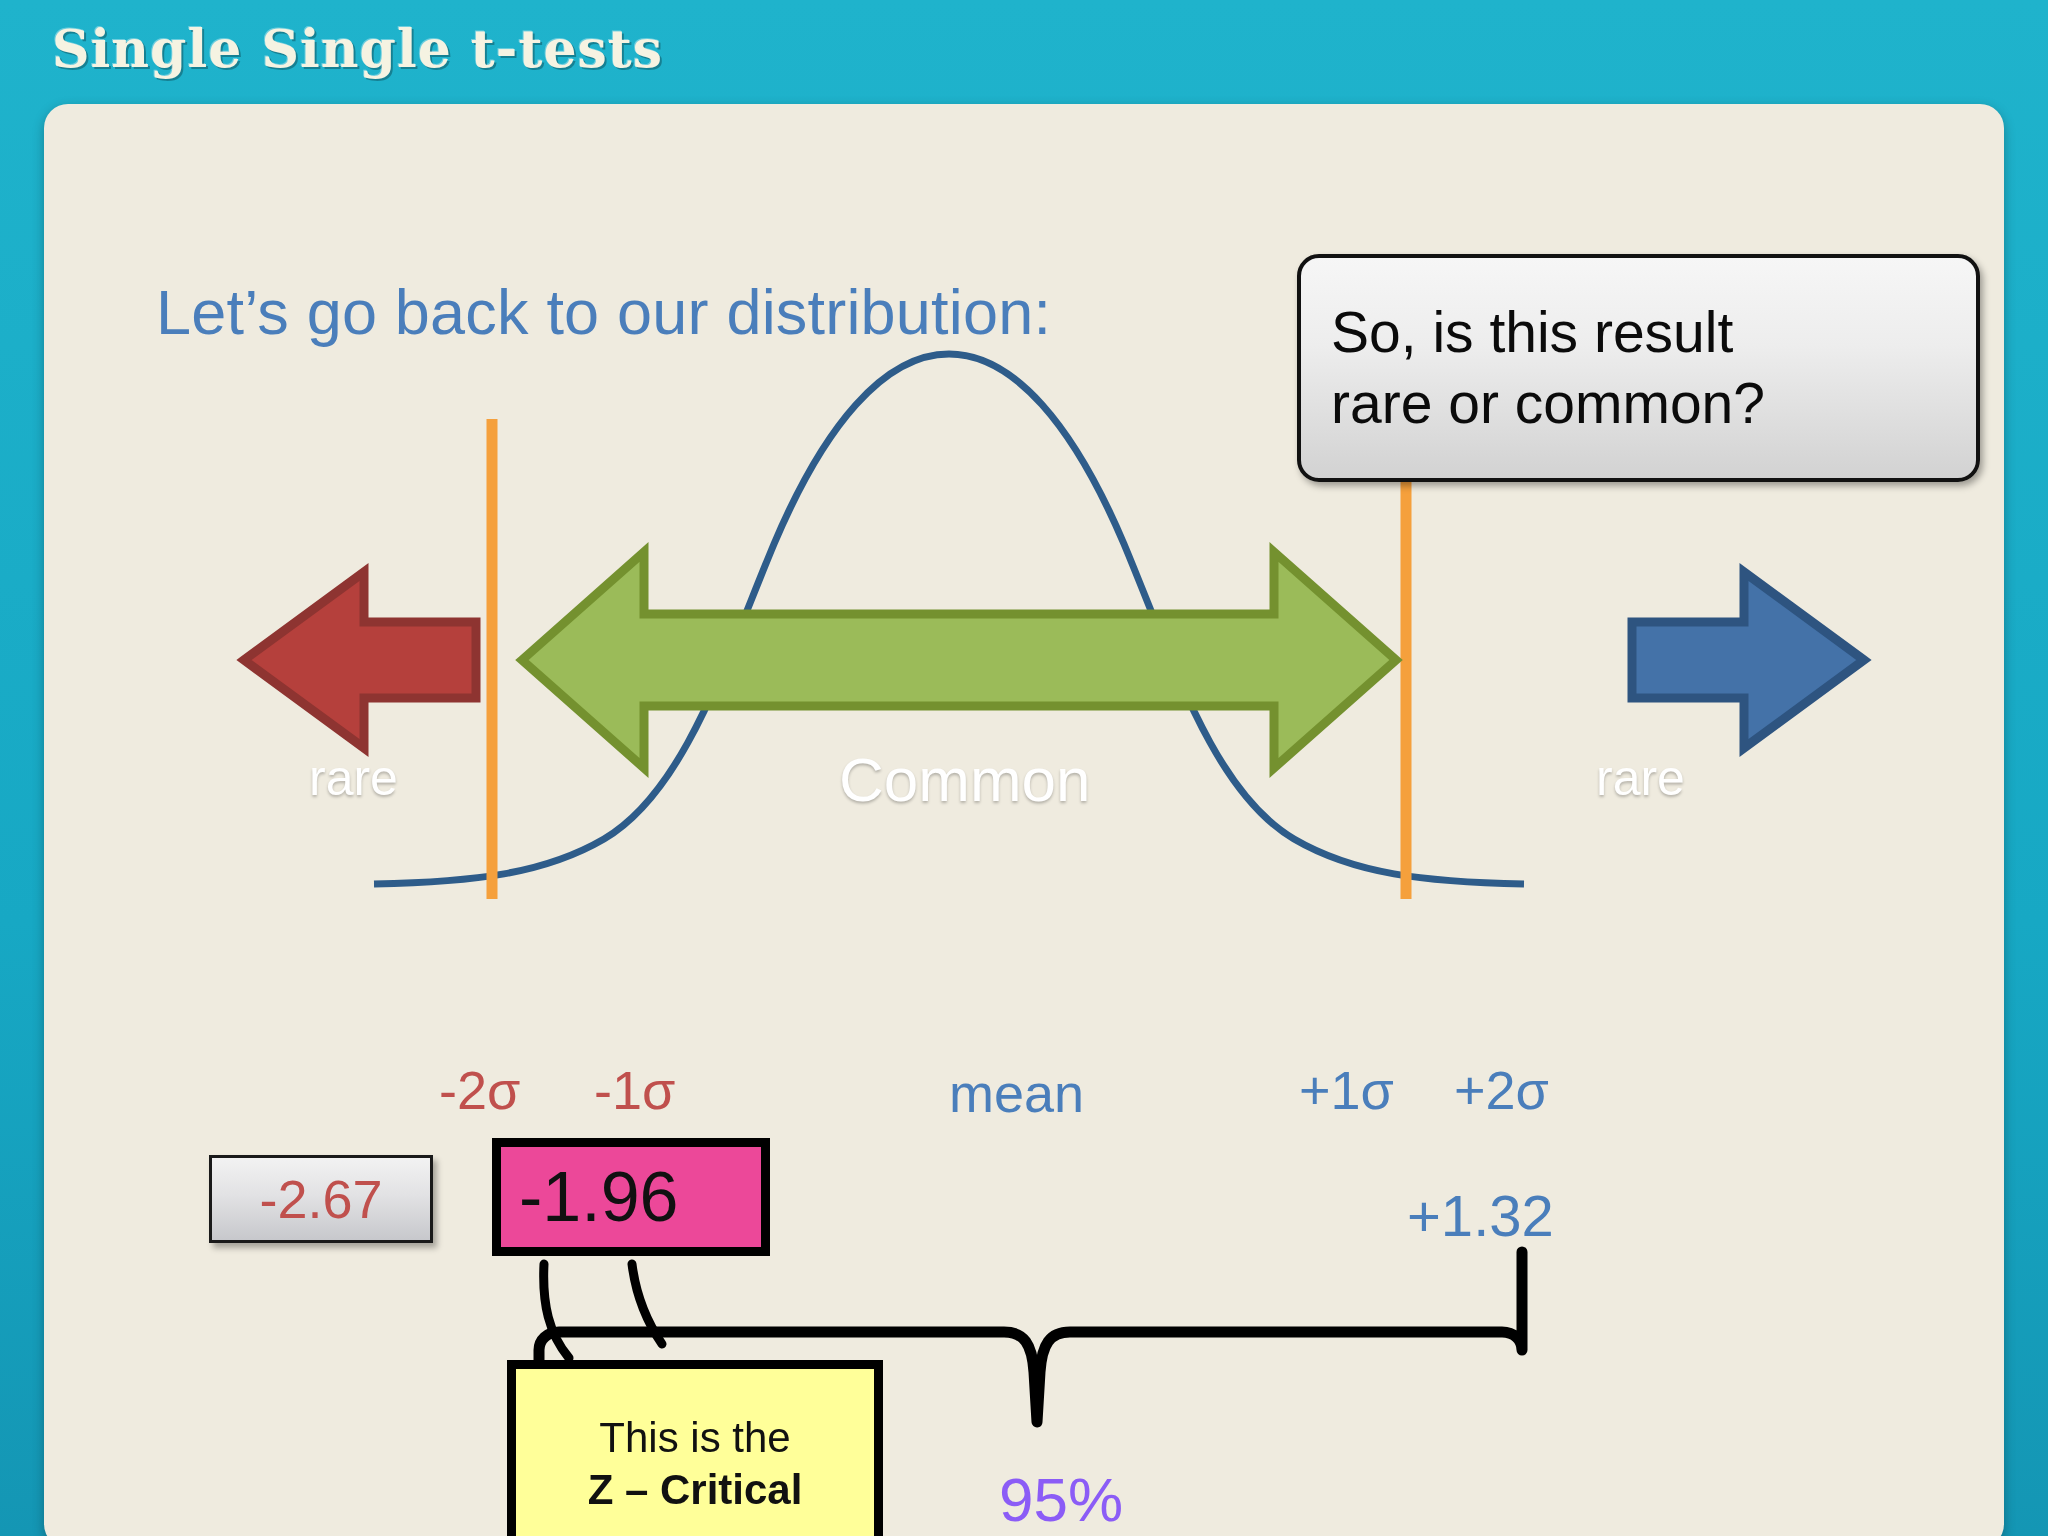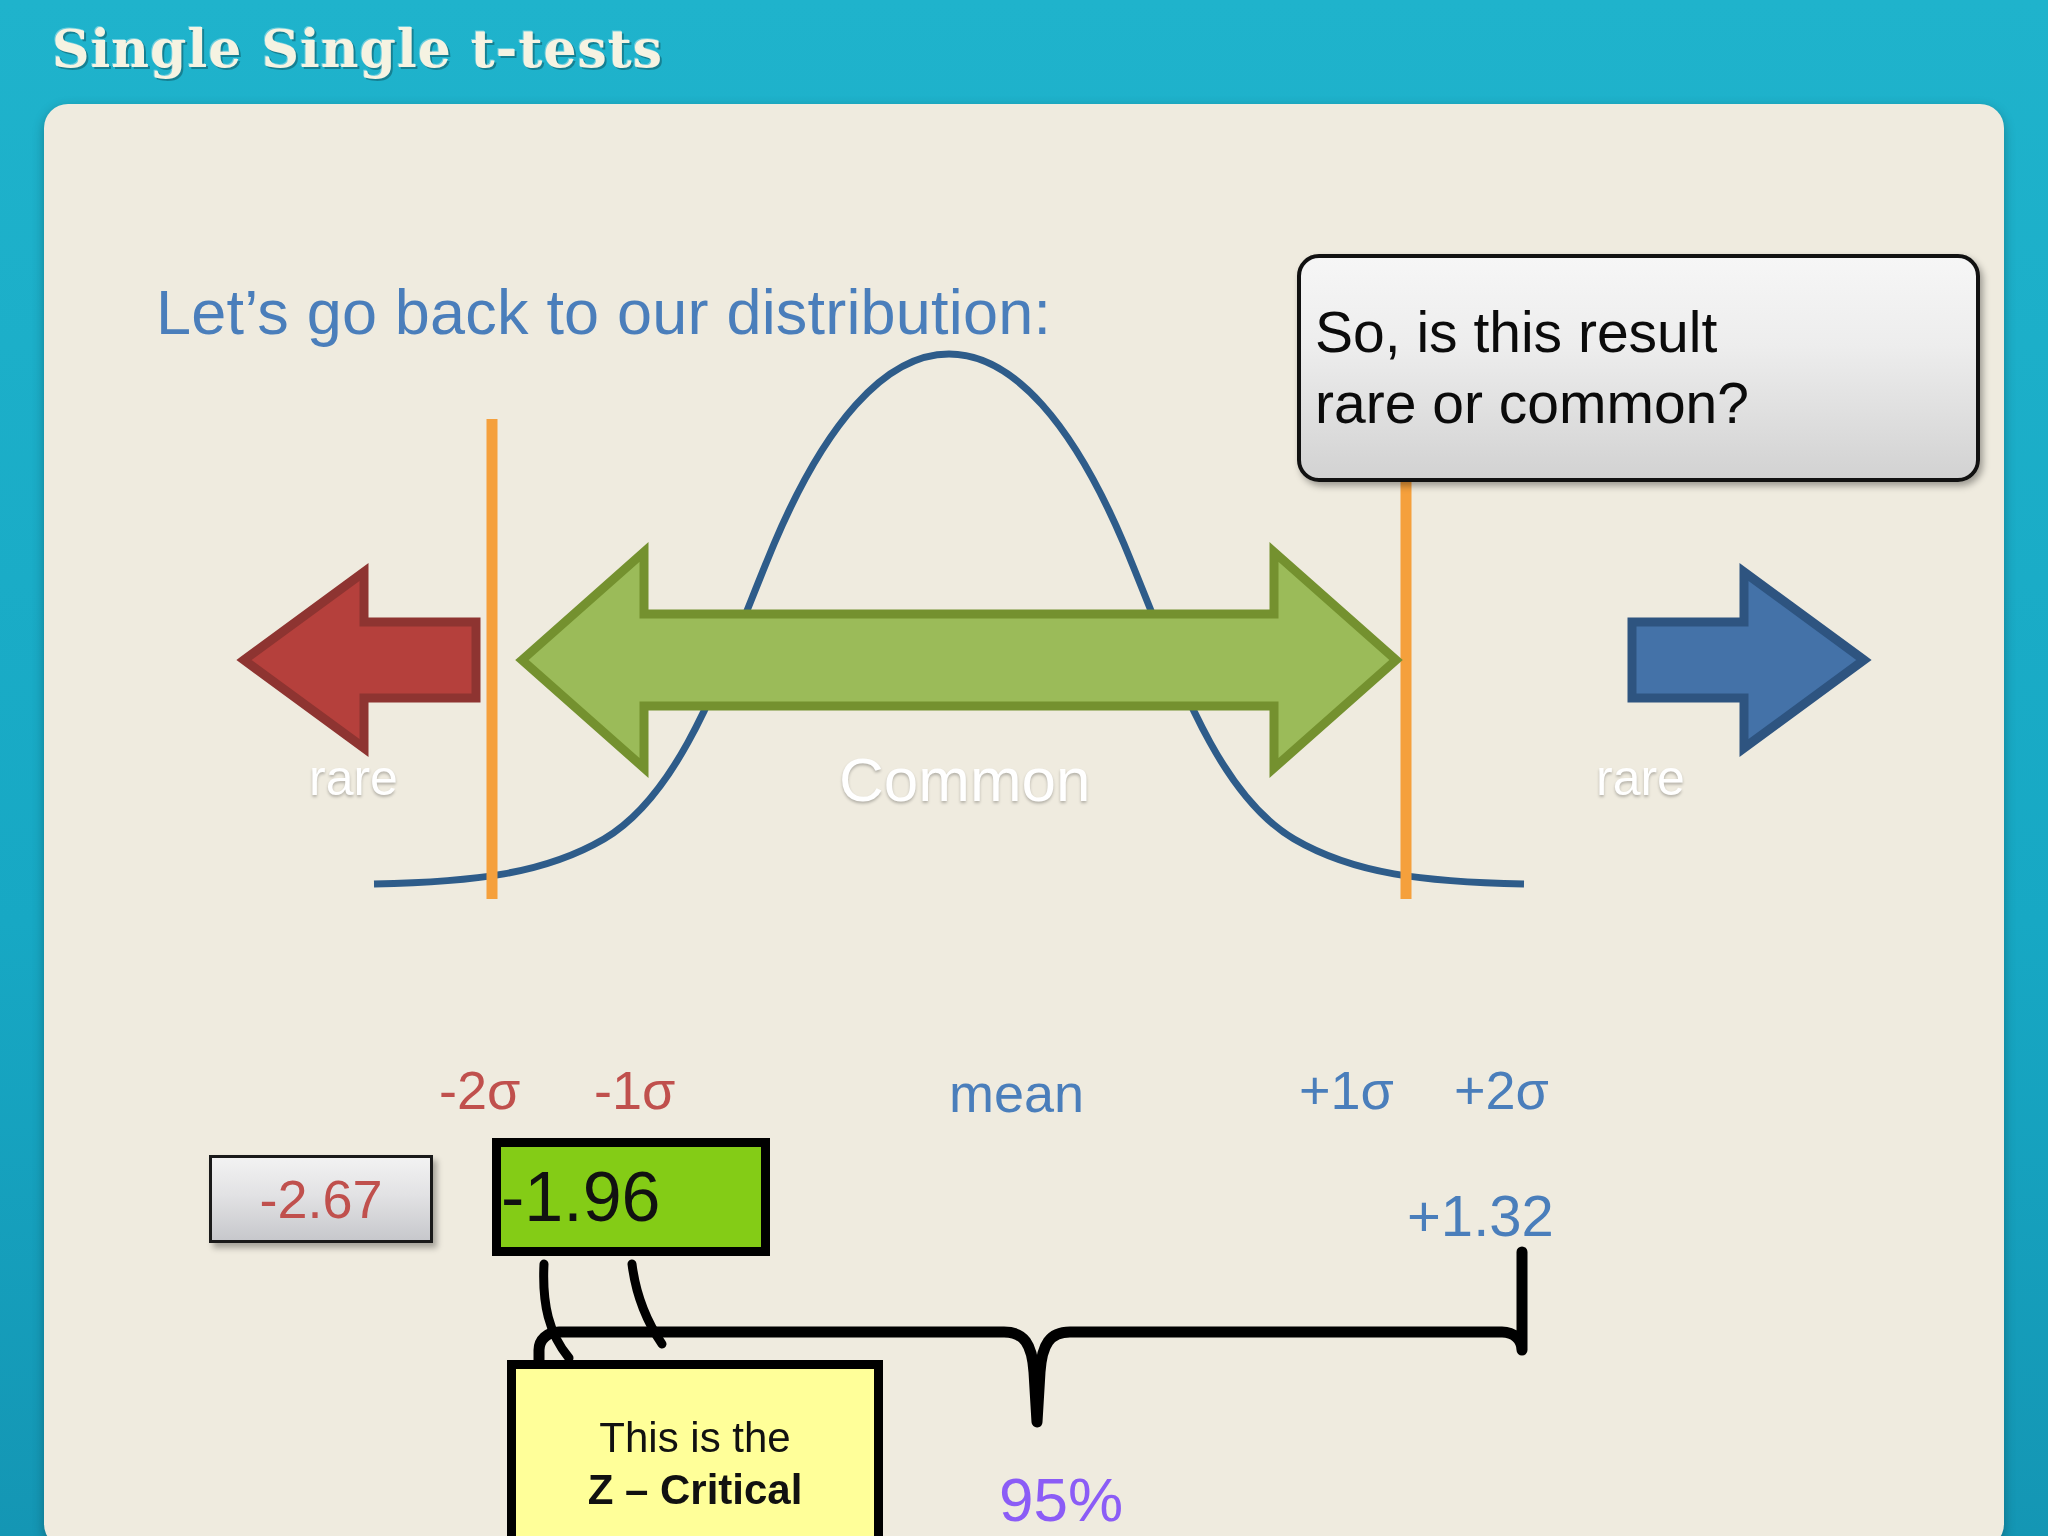--- a/index.html
+++ b/index.html
@@ -46,21 +46,21 @@
   
   #callout{
     position:absolute;left:1253px;top:150px;
     width:683px;height:228px;
     border:4px solid #111;
     border-radius:22px;
     background:linear-gradient(180deg,#F6F6F6 0%,#EDEDED 40%,#D2D2D2 100%);
     box-shadow:3px 4px 7px rgba(0,0,0,.35);
     display:flex;flex-direction:column;
     justify-content:center;
-    padding-left:14px;
+    padding-left:30px;
     box-sizing:border-box;
   }
   #callout .ln{font-size:57px;color:#0B0B0B;line-height:1.24;white-space:nowrap;}
 
   
   #plot{position:absolute;left:0;top:0;width:1960px;height:1396px;}
 
   
   .arrow-label{
     position:absolute;color:#FFFFFF;
@@ -90,22 +90,23 @@
     box-shadow:4px 5px 6px rgba(0,0,0,.3);
     display:flex;align-items:center;justify-content:center;
     box-sizing:border-box;
   }
   #chip-267 span{font-size:54px;color:#C0504D;}
 
   #chip-196{
     position:absolute;left:448px;top:1034px;
     width:278px;height:118px;
     border:9px solid #000;
-    background:#84cc16;
+    background:#ec4899;
     display:flex;align-items:center;
+    padding-left:18px;
     box-sizing:border-box;
   }
   #chip-196 span{font-size:70px;color:#111;}
 
   #lbl-p196{
     position:absolute;left:1363px;top:1078px;
     font-size:58px;color:#4A7EBB;white-space:nowrap;
   }
 
   #lbl-95{

